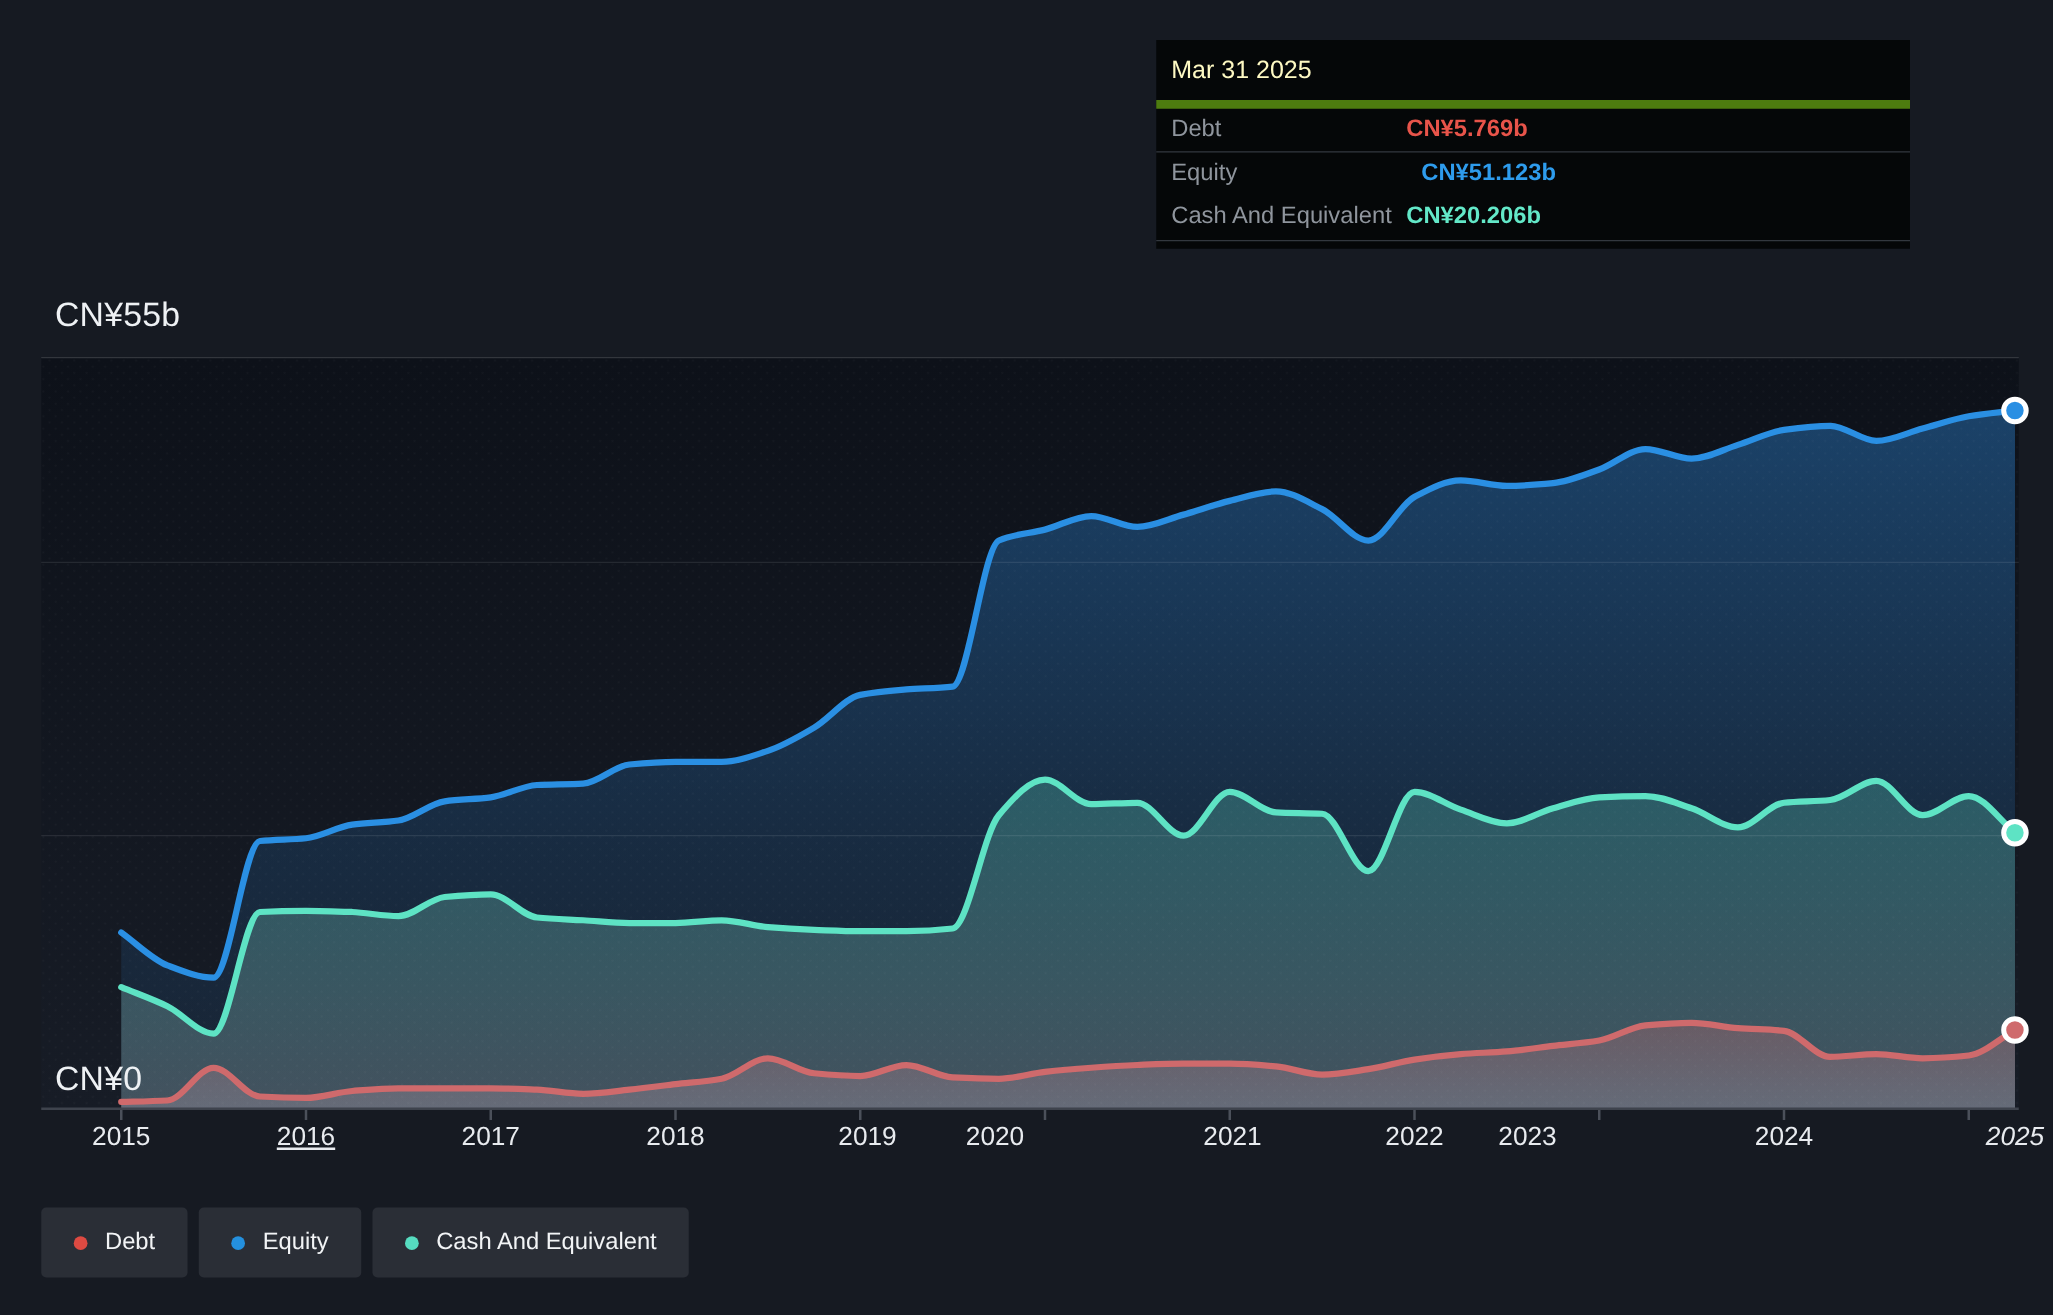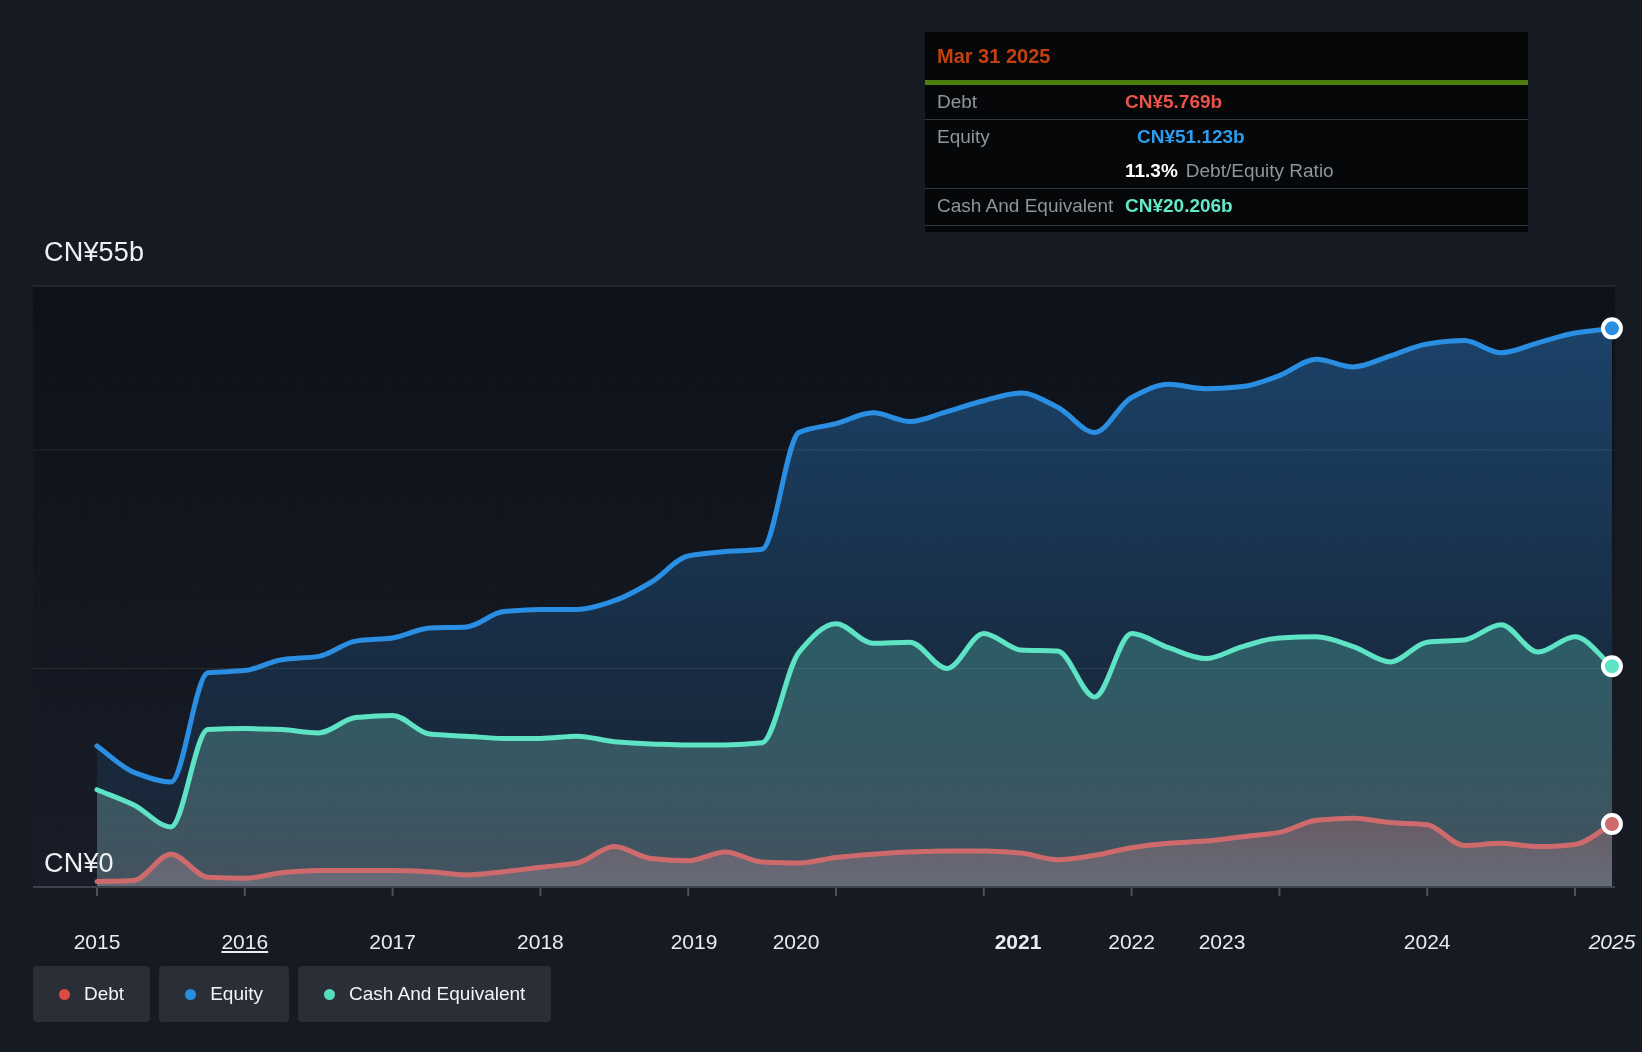--- a/index.html
+++ b/index.html
@@ -12,30 +12,30 @@
   svg.chart{position:absolute;left:0;top:0;}
   .ylabel{
     position:absolute;left:44px;color:#eef1f4;font-size:27px;font-weight:500;
     letter-spacing:.2px;
   }
   .ylabel.top{top:237px;}
   .ylabel.bottom{top:848px;}
   .xlabels{position:absolute;left:0;top:898px;width:100%;height:26px;}
   .xlabel{
     position:absolute;width:90px;margin-left:-45px;text-align:center;
-    color:#e8ebef;font-size:21px;font-weight:500;margin-top:32px;
+    color:#e8ebef;font-size:21px;font-weight:500;
   }
   
   .tooltip{
     position:absolute;left:925px;top:32px;width:603px;
     background:#050708;color:#8f959d;font-size:19px;z-index:5;
   }
   .tt-title{
-    color:#c2410c;font-weight:700;font-size:20px;
-    padding:13px 12px 12px 12px;border-bottom:5px solid #4d7c0f;
+    color:#fef9c3;font-weight:400;font-size:20px;
+    padding:13px 12px 12px 12px;border-bottom:7px solid #4d7c0f;
   }
   .tt-row{display:flex;line-height:34px;padding:0 12px;}
   .tt-row.bordered{border-bottom:1px solid #33383f;}
   .tt-row.last{padding-bottom:2px;margin-bottom:6px;}
   .tt-label{flex:0 0 188px;}
   .tt-value{font-weight:600;}
   .tt-ratio-val{color:#ffffff;font-weight:700;margin-right:8px;}
   .tt-ratio-label{color:#8f959d;font-weight:500;}
   
   .legend{position:absolute;left:33px;top:966px;display:flex;gap:9px;z-index:4;}
@@ -105,42 +105,36 @@
   <div class="ylabel top">CN¥55b</div>
   <div class="ylabel bottom">CN¥0</div>
 
   <div class="xlabels" id="xlabels">
       <div class="xlabel" style="left: 97px;">2015</div>
       <div class="xlabel" style="left: 244.8px; text-decoration: underline;">2016</div>
       <div class="xlabel" style="left: 392.6px;">2017</div>
       <div class="xlabel" style="left: 540.4px;">2018</div>
       <div class="xlabel" style="left: 694px;">2019</div>
       <div class="xlabel" style="left: 796px;">2020</div>
-      <div class="xlabel" style="left: 1018px; font-weight: bold;">2021</div>
+      <div class="xlabel" style="left: 986px;">2021</div>
       <div class="xlabel" style="left: 1131.6px;">2022</div>
       <div class="xlabel" style="left: 1222px;">2023</div>
       <div class="xlabel" style="left: 1427.2px;">2024</div>
       <div class="xlabel" style="left: 1612px; font-style: italic;">2025</div>
     </div>
 
   <div class="tooltip">
     <div class="tt-title">Mar 31 2025</div>
     <div class="tt-row bordered">
       <span class="tt-label">Debt</span>
       <span class="tt-value" id="ttDebtVal" style="color: rgb(232, 84, 74);">CN¥5.769b</span>
     </div>
     <div class="tt-row">
       <span class="tt-label">Equity</span>
       <span class="tt-value" id="ttEquityVal" style="color: rgb(46, 156, 237); margin-left: 12px;">CN¥51.123b</span>
-    </div>
-    <div class="tt-row bordered">
-      <span class="tt-label"></span>
-      <span>
-        <span class="tt-ratio-val">11.3%</span><span class="tt-ratio-label">Debt/Equity Ratio</span>
-      </span>
     </div>
     <div class="tt-row bordered last">
       <span class="tt-label">Cash And Equivalent</span>
       <span class="tt-value" id="ttCashVal" style="color: rgb(99, 232, 200);">CN¥20.206b</span>
     </div>
   </div>
 
   <div class="legend">
     <div class="pill">
       <span class="dot" style="background: rgb(221, 74, 66);"></span>

